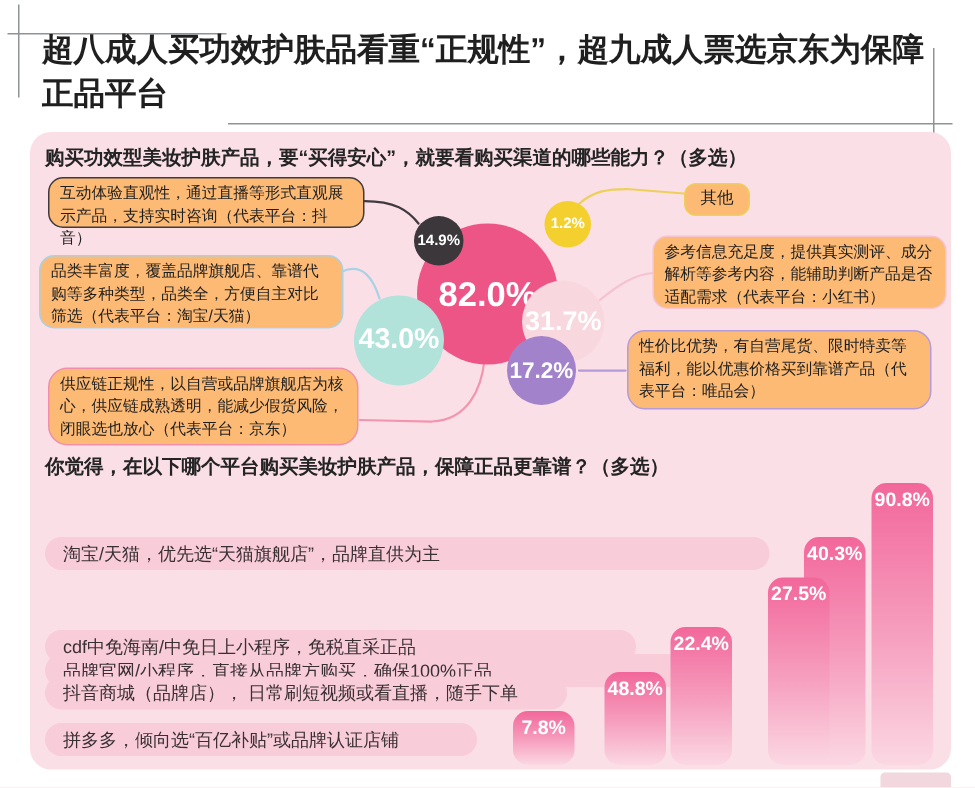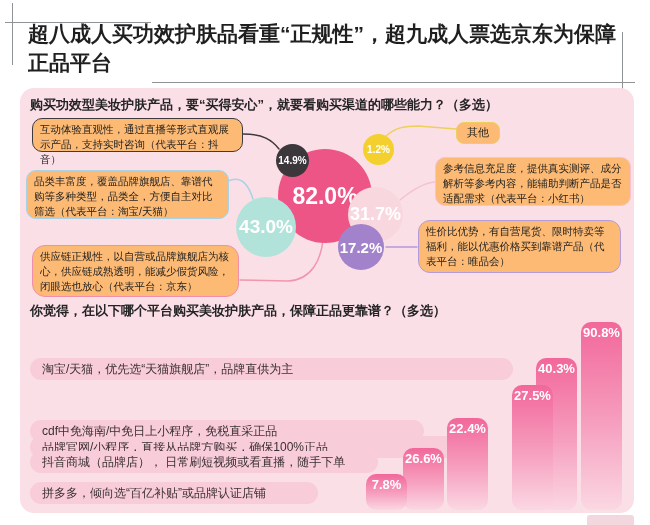--- a/index.html
+++ b/index.html
@@ -73,21 +73,21 @@
   .r6 { top:394px; width:288px; }
 
   .bar {
     position:absolute; width:41px; bottom:3px; border-radius:10px;
     background:linear-gradient(180deg,#f2679a 0%, #f6a0bf 55%, #fbd8e3 100%);
   }
   .bar .val {
     position:absolute; top:3px; left:0; width:100%; text-align:center;
     color:#fff; font-size:13px; font-weight:bold; white-space:nowrap;
   }
-  .b1 { left:346px; height:36px;padding-left:10px;  }
+  .b1 { left:322px; height:36px;padding-left:10px;  }
   .b2 { left:383px; height:62px;  }
   .b3 { left:427px; height:92px;  }
   .b4 { left:472px; height:125px;margin-left:20px; }
   .b5 { left:516px; height:152px; }
   .b6 { left:561px; height:188px;padding-left:12px; }
 
   .watermark {
     position:absolute; left:587px; top:515px; width:47px; height:10px;
     background:#f2d7de; border-radius:3px 3px 0 0;
   }
@@ -143,21 +143,21 @@
   <div class="bar b5">
     <span class="val">40.3%</span>
   </div>
   <div class="bar b4">
     <span class="val">27.5%</span>
   </div>
   <div class="bar b3">
     <span class="val">22.4%</span>
   </div>
   <div class="bar b2">
-    <span class="val">26.6%</span>
+    <span class="val">48.8%</span>
   </div>
   <div class="bar b1">
     <span class="val">7.8%</span>
   </div>
 
 </div>
 
 <div class="watermark"></div>
 
 </body></html>

